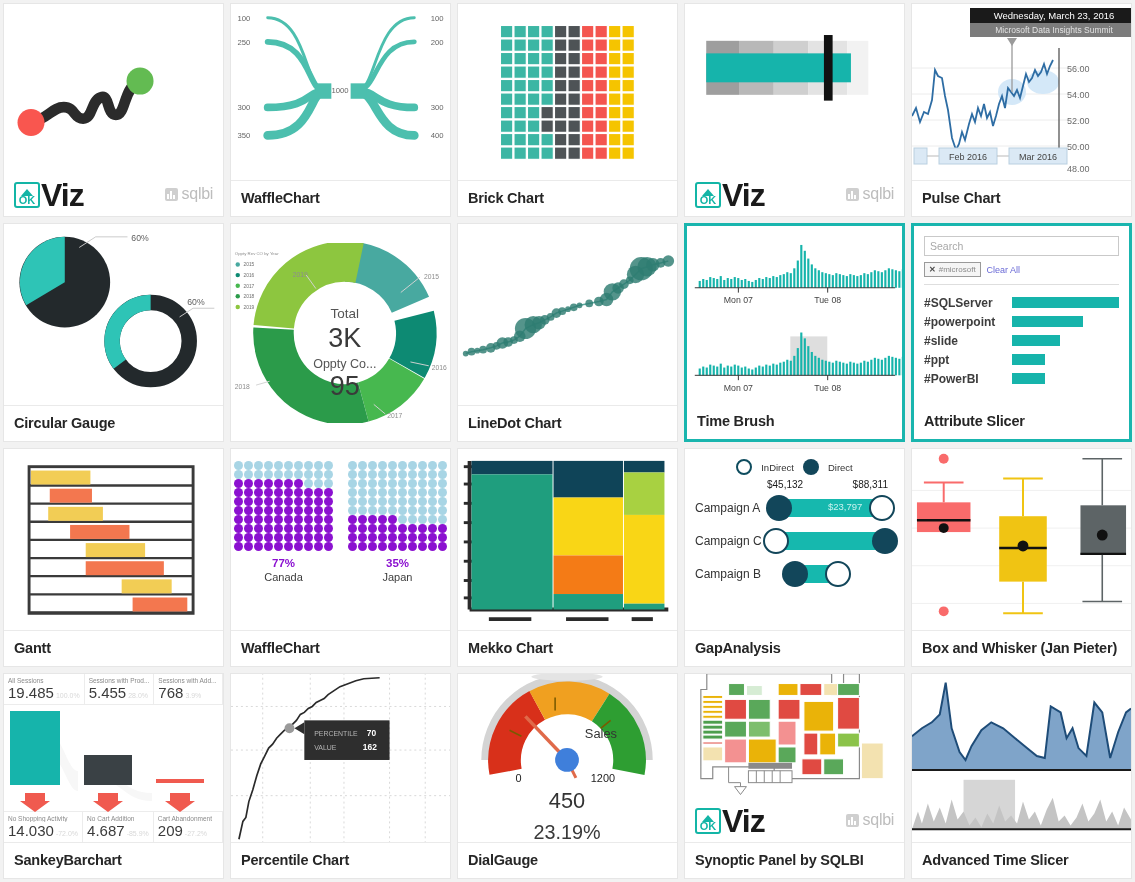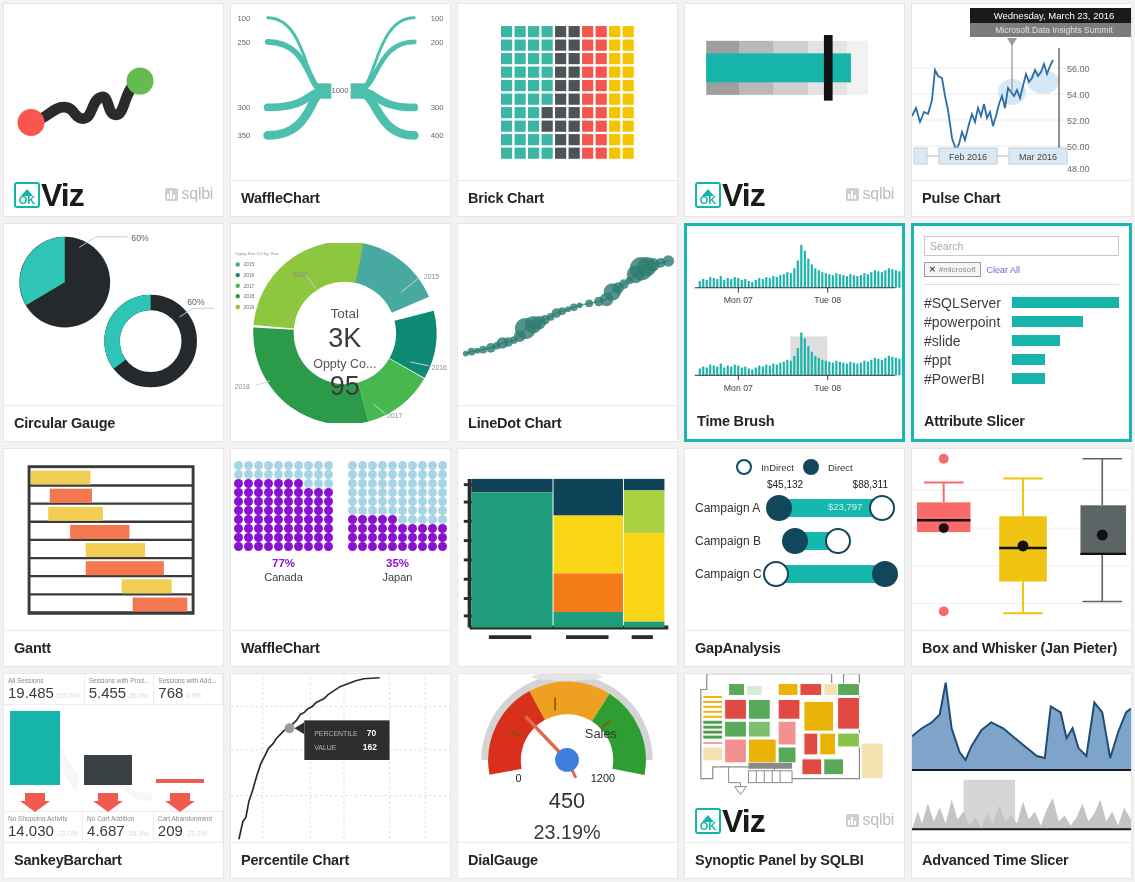--- a/index.html
+++ b/index.html
@@ -82,21 +82,21 @@
   .slicer .tagrow { display: flex; align-items: center; gap: 6px; margin-top: 6px; }
   .slicer .tag {
     border: 1px solid #9a9a9a; background: #f5f5f5; font-size: 8px; color: #8c8c8c;
     padding: 2px 4px; display: flex; align-items: center; gap: 3px;
   }
   .slicer .tag .x { font-weight: bold; color: #4a4a4a; font-size: 8px; }
   .slicer .clear { font-size: 9px; color: #6a6ad6; }
   .slicer .divider { border-top: 1px solid #dedede; margin-top: 7px; }
   .slicer .rows { margin-top: 8px; }
   .slicer .srow { display: flex; align-items: center; height: 19px; }
-  .slicer .slabel { font-size: 14px; color: #3d3d3d; width: 88px; }
+  .slicer .slabel { font-size: 12px; color: #3d3d3d; width: 88px; font-weight: bold; }
   .slicer .sbar { height: 11px; background: #16b4ab; }
 
   
   .gap { position: absolute; inset: 0; padding: 8px 10px; }
   .gap .legend { display: flex; justify-content: center; align-items: center; gap: 9px; margin-top: 2px; }
   .gap .lgc1 { width: 16px; height: 16px; border-radius: 50%; border: 2.5px solid #0e4c5e; background: #fff; }
   .gap .lgc2 { width: 16px; height: 16px; border-radius: 50%; background: #12465a; }
   .gap .lgt { font-size: 9.5px; color: #333; }
   .gap .scalerow { display: flex; justify-content: space-between; font-size: 10px; color: #1a1a1a; padding: 4px 6px 0 72px; }
   .gap .crow { display: flex; align-items: center; height: 30px; margin-top: 3px; }
@@ -936,20 +936,21 @@
         <rect x="172" y="20" width="42" height="44" fill="#a8d141"></rect>
         <rect x="172" y="64" width="42" height="92" fill="#f9d616"></rect>
         <rect x="172" y="156" width="42" height="6" fill="#1f9e7e"></rect>
         <g stroke="#2b2b2b" stroke-width="4">
           <line x1="32" y1="172" x2="76" y2="172"></line>
           <line x1="112" y1="172" x2="156" y2="172"></line>
           <line x1="180" y1="172" x2="202" y2="172"></line>
         </g>
       </svg>
     </div>
+    <div class="titlebar">Mekko Chart</div>
   </div>
 
   <div class="card">
     <div class="preview">
       <div class="gap">
         <div class="legend">
           <div class="lgc1"></div>
           <div class="lgt">InDirect</div>
           <div class="lgc2"></div>
           <div class="lgt">Direct</div>
@@ -962,33 +963,33 @@
             <div class="crow">
               <div class="cname">Campaign A</div>
               <div class="track">
                 <div class="fill" style="left: 2%; width: 96%;"></div>
                 <div class="dotfill" style="left: calc(2% - 4px);"></div>
                 <div class="dotopen" style="left: calc(98% - 22px);"></div>
                 <div class="gaplabel" style="left: 48%;">$23,797</div>
               </div>
             </div>
             <div class="crow">
+              <div class="cname">Campaign C</div>
+              <div class="track">
+                <div class="fill" style="left: 0%; width: 100%;"></div>
+                <div class="dotopen" style="left: calc(0% - 4px);"></div>
+                <div class="dotfill" style="left: calc(100% - 22px);"></div>
+              </div>
+            </div>
+            <div class="crow">
               <div class="cname">Campaign B</div>
               <div class="track">
                 <div class="fill" style="left: 15%; width: 48%;"></div>
                 <div class="dotfill" style="left: calc(15% - 4px);"></div>
                 <div class="dotopen" style="left: calc(63% - 22px);"></div>
-              </div>
-            </div>
-            <div class="crow">
-              <div class="cname">Campaign C</div>
-              <div class="track">
-                <div class="fill" style="left: 0%; width: 100%;"></div>
-                <div class="dotopen" style="left: calc(0% - 4px);"></div>
-                <div class="dotfill" style="left: calc(100% - 22px);"></div>
               </div>
             </div>
           </div>
       </div>
     </div>
     <div class="titlebar">GapAnalysis</div>
   </div>
 
   <div class="card">
     <div class="preview">

